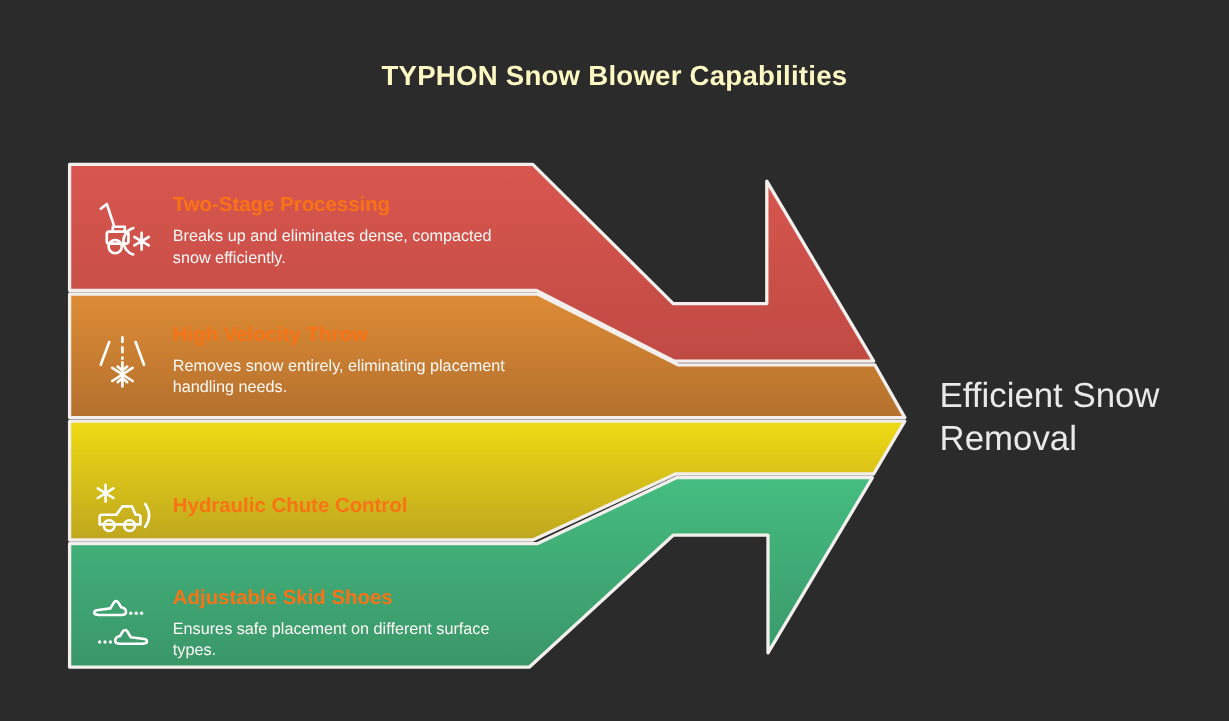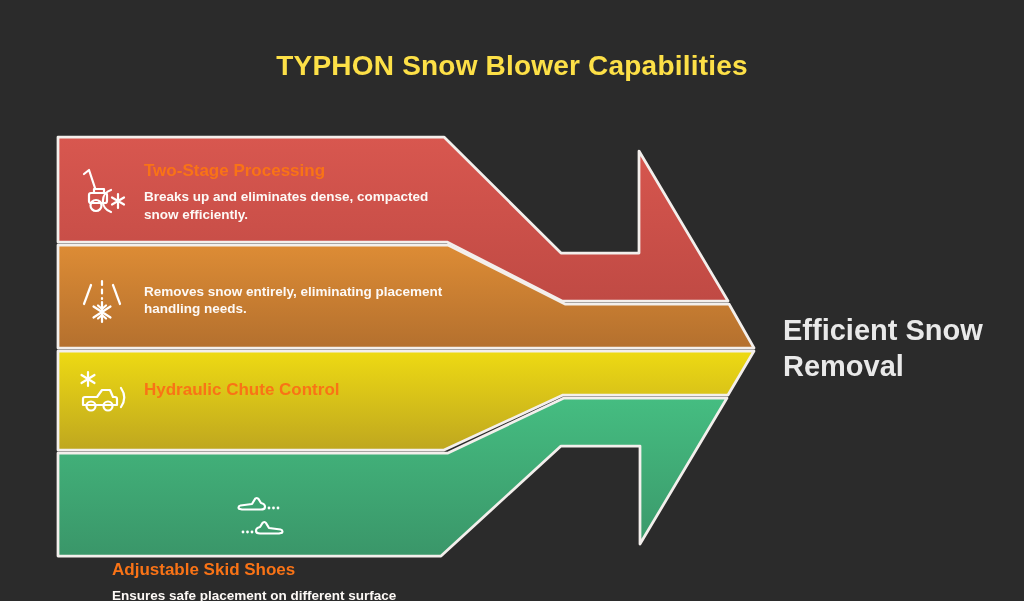--- a/index.html
+++ b/index.html
@@ -1,33 +1,33 @@
 <!DOCTYPE html>
 <html><head>
 <meta charset="utf-8">
 <style>
   html,body{margin:0;padding:0;}
   body{background:#2b2b2b;font-family:"Liberation Sans",sans-serif;}
   .stage{position:relative;width:1024px;height:601px;background:#2b2b2b;overflow:hidden;}
   .main-title{position:absolute;top:50px;left:0;width:100%;text-align:center;
-              font-size:28px;font-weight:bold;color:#fde047;letter-spacing:.2px;margin:0;}
+              font-size:23px;font-weight:bold;color:#fef9c3;letter-spacing:.2px;margin:0;}
   .flow-svg{position:absolute;left:0;top:0;width:1024px;height:601px;}
   .band-shape{stroke-width:2.75;stroke-linejoin:round;}
   .band-content{position:absolute;left:76px;width:372px;height:86px;
                 display:flex;align-items:center;gap:16px;color:#ffffff;}
   .band-icon{flex:0 0 52px;width:52px;height:48px;}
   .band-icon svg{width:52px;height:48px;display:block;}
   .icon-stroke{fill:none;stroke:#ffffff;stroke-width:2.2;stroke-linecap:round;stroke-linejoin:round;}
   .icon-fill{fill:#ffffff;stroke:none;}
   .band-text{flex:1;min-width:0;}
   .band-title{margin:0 0 7px 0;font-size:17px;font-weight:bold;color:#f97316;}
-  .band-desc{margin:0;font-size:13.5px;line-height:17.5px;color:#fdf9f6;max-width:300px;font-weight:bold;}
-  .pos-b1{top:149px;} .pos-b2{top:257px;} .pos-b3{top:350px;} .pos-b4{top:492px;flex-direction:column;}
+  .band-desc{margin:0;font-size:13.5px;line-height:17.5px;color:#fdf9f6;max-width:300px;}
+  .pos-b1{top:149px;} .pos-b2{top:257px;} .pos-b3{top:382px;} .pos-b4{top:476px;}
   .result-label{position:absolute;left:783px;top:312px;width:215px;
-                font-size:29px;line-height:36px;font-weight:700;color:#e9e9e9;}
+                font-size:29px;line-height:36px;font-weight:400;color:#e9e9e9;}
 </style>
 </head>
 <body>
 
 <div class="stage">
 
   <h1 class="main-title">TYPHON Snow Blower Capabilities</h1>
 
   <svg class="flow-svg" viewBox="0 0 1024 601" aria-hidden="true">
     <defs>
@@ -76,20 +76,21 @@
     <div class="band-icon">
       <svg viewBox="0 0 52 48">
         <path class="icon-stroke" d="M8,28 L15,9"></path>
         <path class="icon-stroke" d="M44,28 L37,9"></path>
         <path class="icon-stroke" stroke-dasharray="4 4.5" d="M26,5 V23"></path>
         <path class="icon-stroke" d="M26,26 V46 M17.5,30.5 L34.5,41.5 M34.5,30.5 L17.5,41.5"></path>
         <path class="icon-stroke" d="M22,29.5 l4,3.5 4,-3.5 M22,42.5 l4,-3.5 4,3.5"></path>
       </svg>
     </div>
     <div class="band-text">
+      <p class="band-title">High Velocity Throw</p>
       <p class="band-desc">Removes snow entirely, eliminating placement handling needs.</p>
     </div>
   </div>
 
   <div class="band-content pos-b3">
     <div class="band-icon">
       <svg viewBox="0 0 52 48">
         <path class="icon-stroke" d="M12,3 V17 M5.5,6 L18.5,14 M18.5,6 L5.5,14"></path>
         <path class="icon-stroke" d="M7,36 v-6 q0,-2 2,-2 h12 l5,-7 h8 l3,7 h2 q2,0 2,2 v6 z"></path>
         <circle class="icon-stroke" cx="15" cy="37" r="4.5"></circle>

